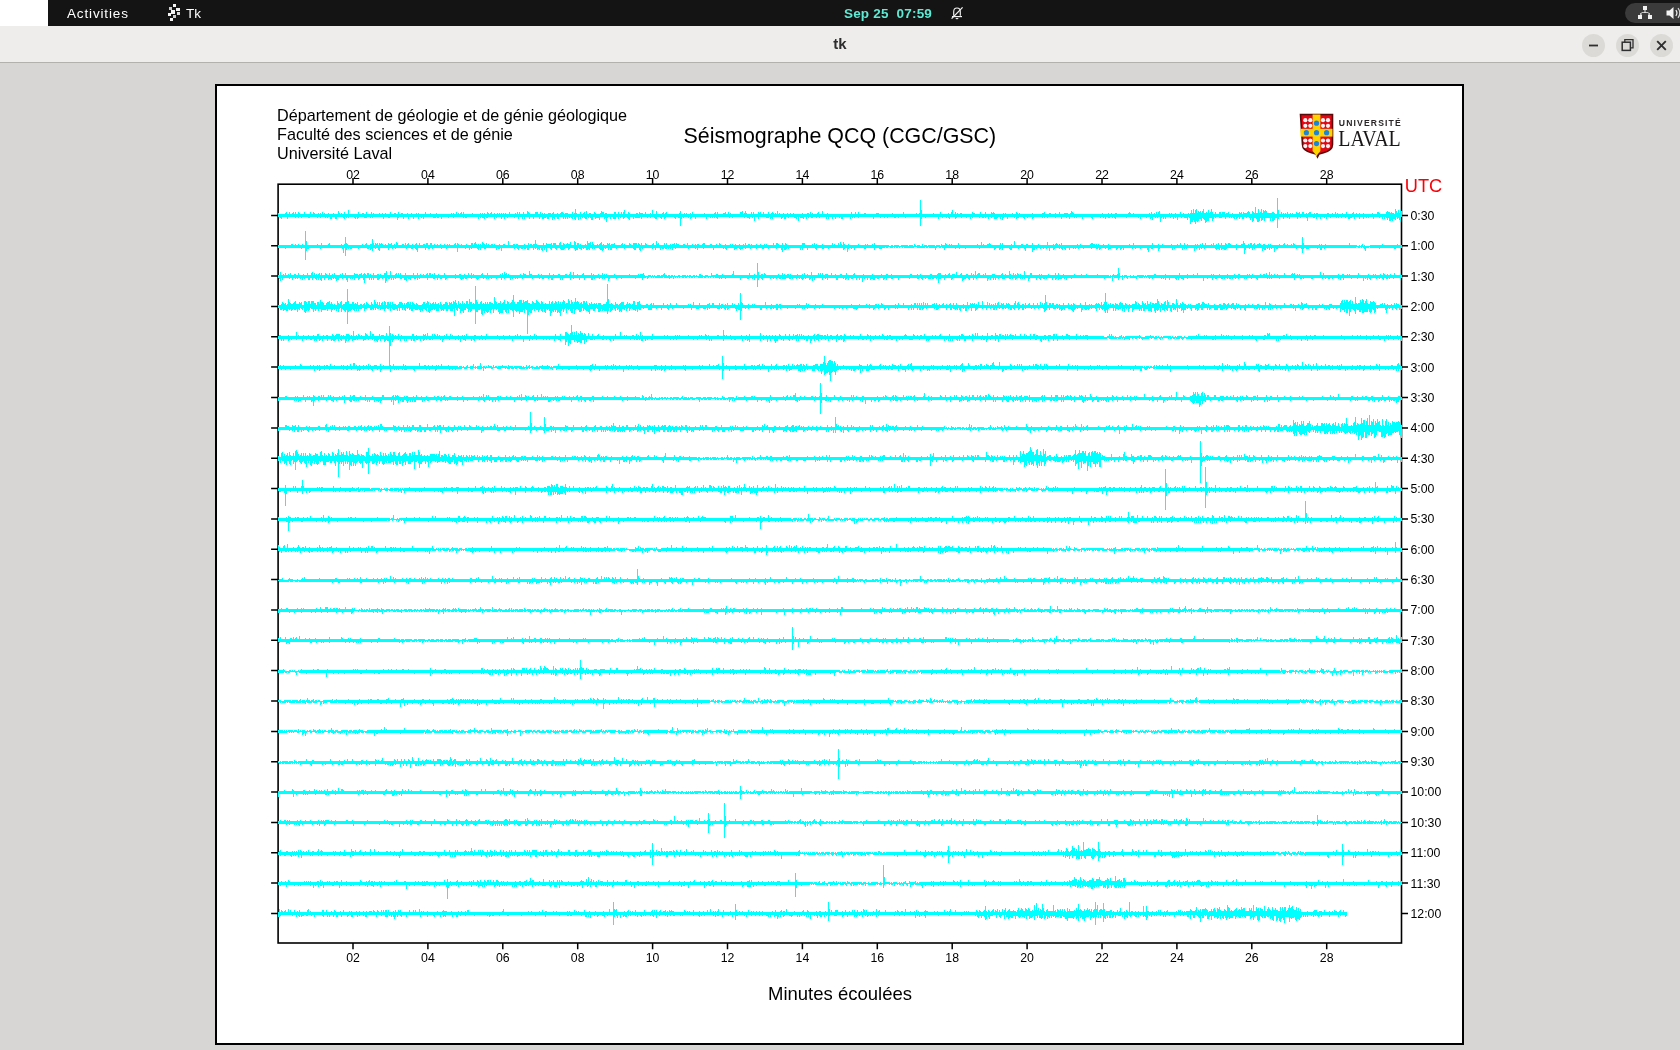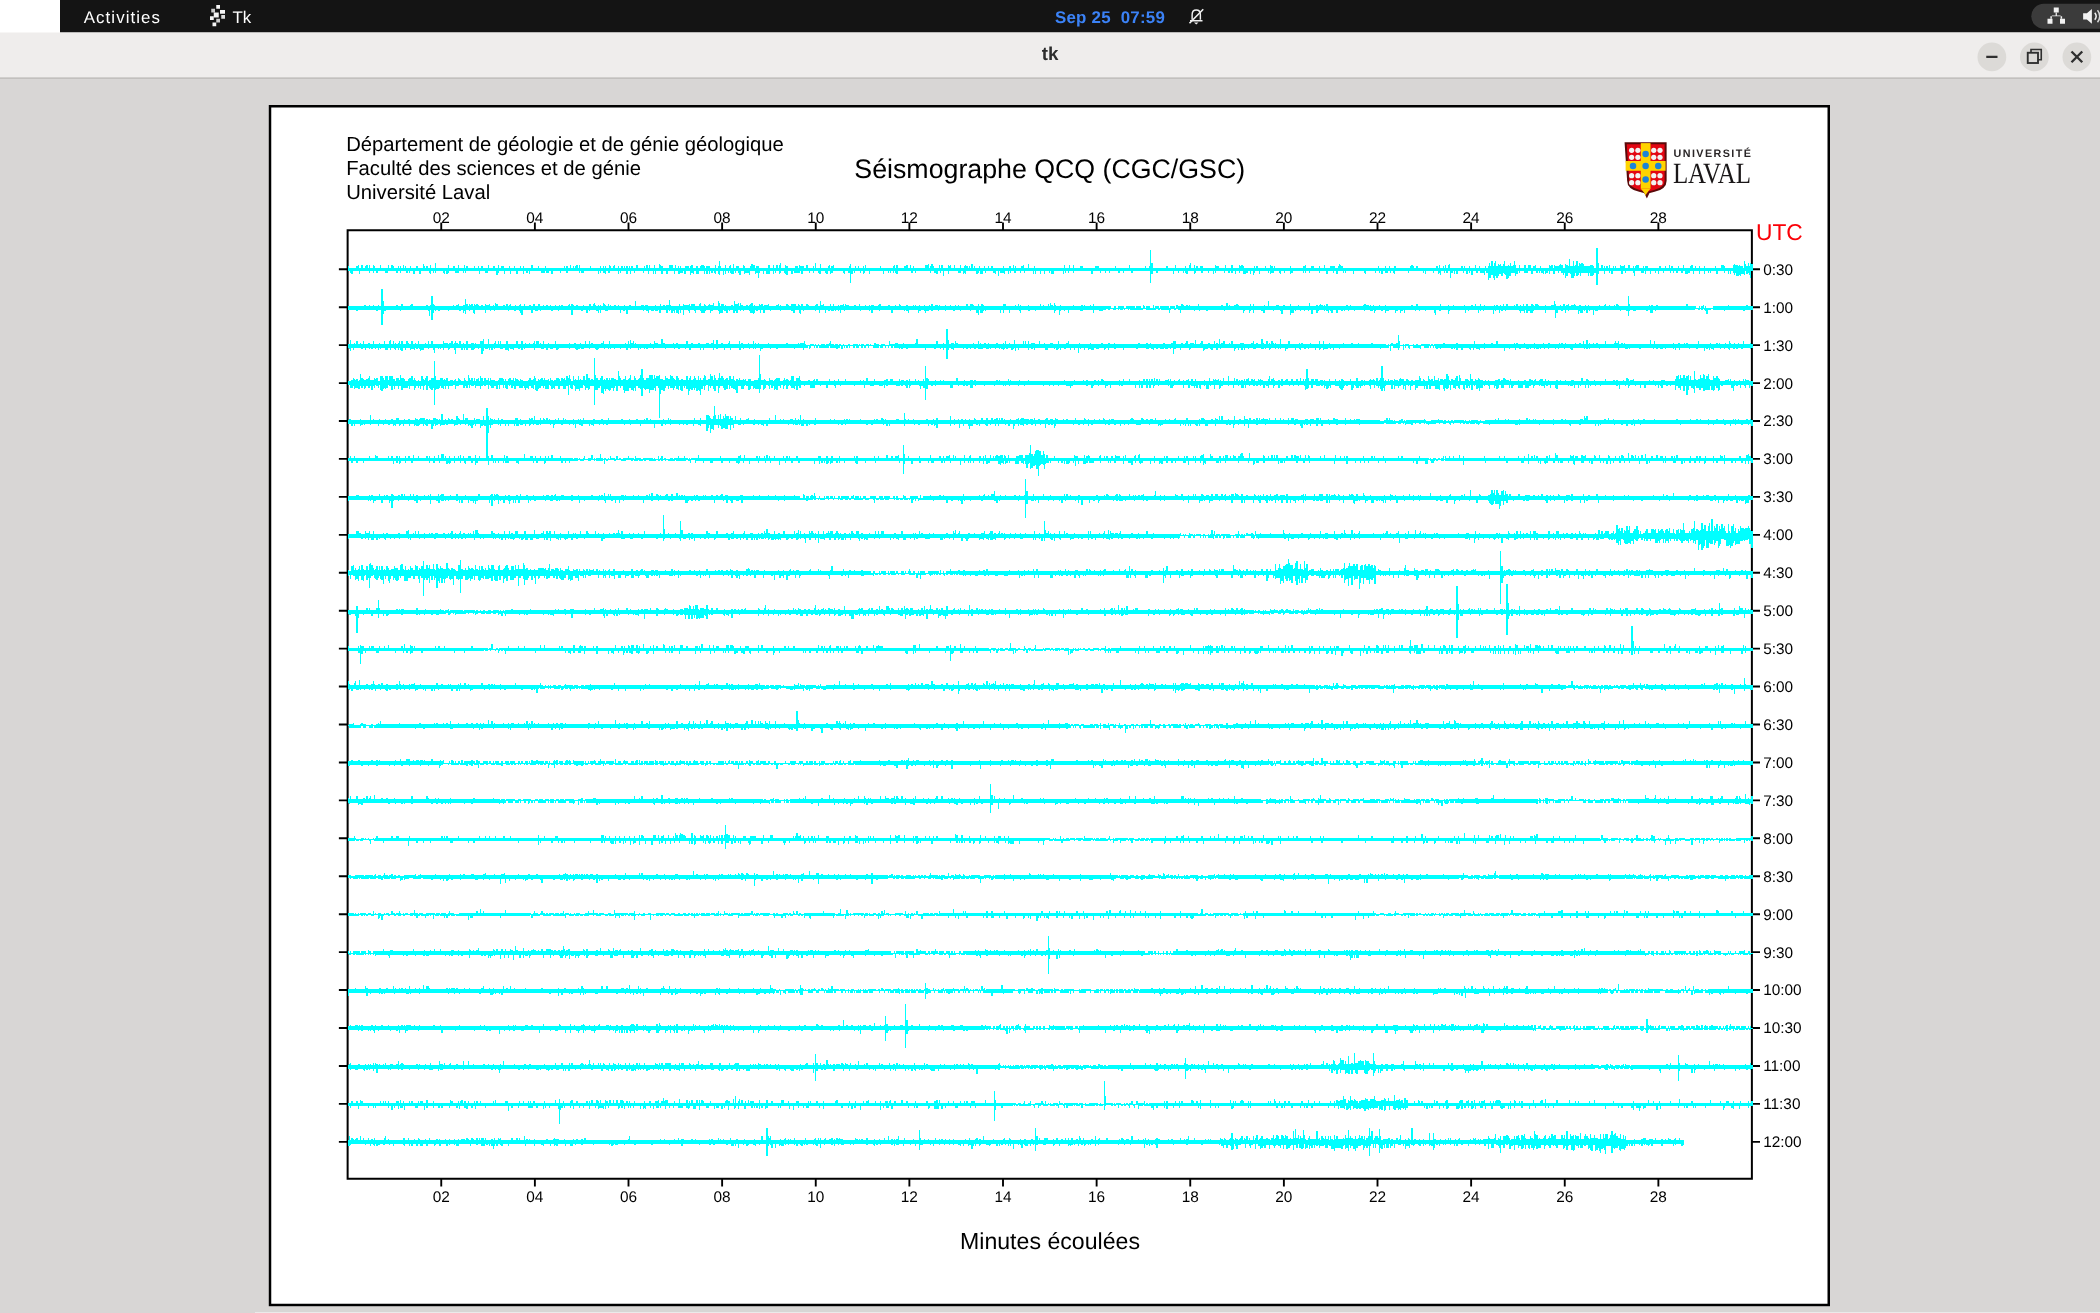--- a/index.html
+++ b/index.html
@@ -1,21 +1,21 @@
 <!DOCTYPE html>
 <html><head>
 <meta charset="utf-8">
 <style>
   html,body{margin:0;padding:0;width:1680px;height:1050px;overflow:hidden;
     font-family:"Liberation Sans", sans-serif;}
   #topbar{position:absolute;left:0;top:0;width:1680px;height:26px;background:#141414;margin-left:48px;}
   #topbar .act{position:absolute;left:19px;top:0;height:26px;line-height:27px;color:#fff;font-size:13.5px;letter-spacing:0.85px;}
   #tkico{position:absolute;left:116px;top:4px;}
   #topbar .tkt{position:absolute;left:138px;top:0;height:26px;line-height:27px;color:#fff;font-size:13.5px;}
-  #clock{position:absolute;left:740px;top:0;width:200px;height:26px;text-align:center;line-height:27px;color:#3b82f6;font-size:13.5px;font-weight:bold;letter-spacing:.2px;}
+  #clock{position:absolute;left:740px;top:0;width:200px;height:26px;text-align:center;line-height:27px;color:#5eead4;font-size:13.5px;font-weight:bold;letter-spacing:.2px;}
   #bellico{position:absolute;left:901px;top:5px;}
   #pill{position:absolute;left:1577px;top:3px;width:99px;height:20px;border-radius:10px;background:#3b3b3b;}
   #titlebar{position:absolute;left:0;top:26px;width:1680px;height:37px;background:#efedec;border-bottom:1px solid #b3b1ae;box-sizing:border-box;}
   #titlebar .t{position:absolute;left:0;top:0;width:100%;text-align:center;line-height:36px;font-size:15px;font-weight:bold;color:#2d2d2d;}
   .wbtn{position:absolute;top:34px;width:23px;height:23px;border-radius:50%;background:#dcdad7;}
   #content{position:absolute;left:0;top:63px;width:1680px;height:987px;background:#d8d6d5;}
   #whitebox{position:absolute;left:215px;top:84px;width:1249px;height:961px;background:#fff;border:2px solid #000;box-sizing:border-box;}
   #axes{position:absolute;left:0;top:0;}
   #traces{position:absolute;left:0;top:0;}
   #logo{position:absolute;left:1299px;top:111px;}

